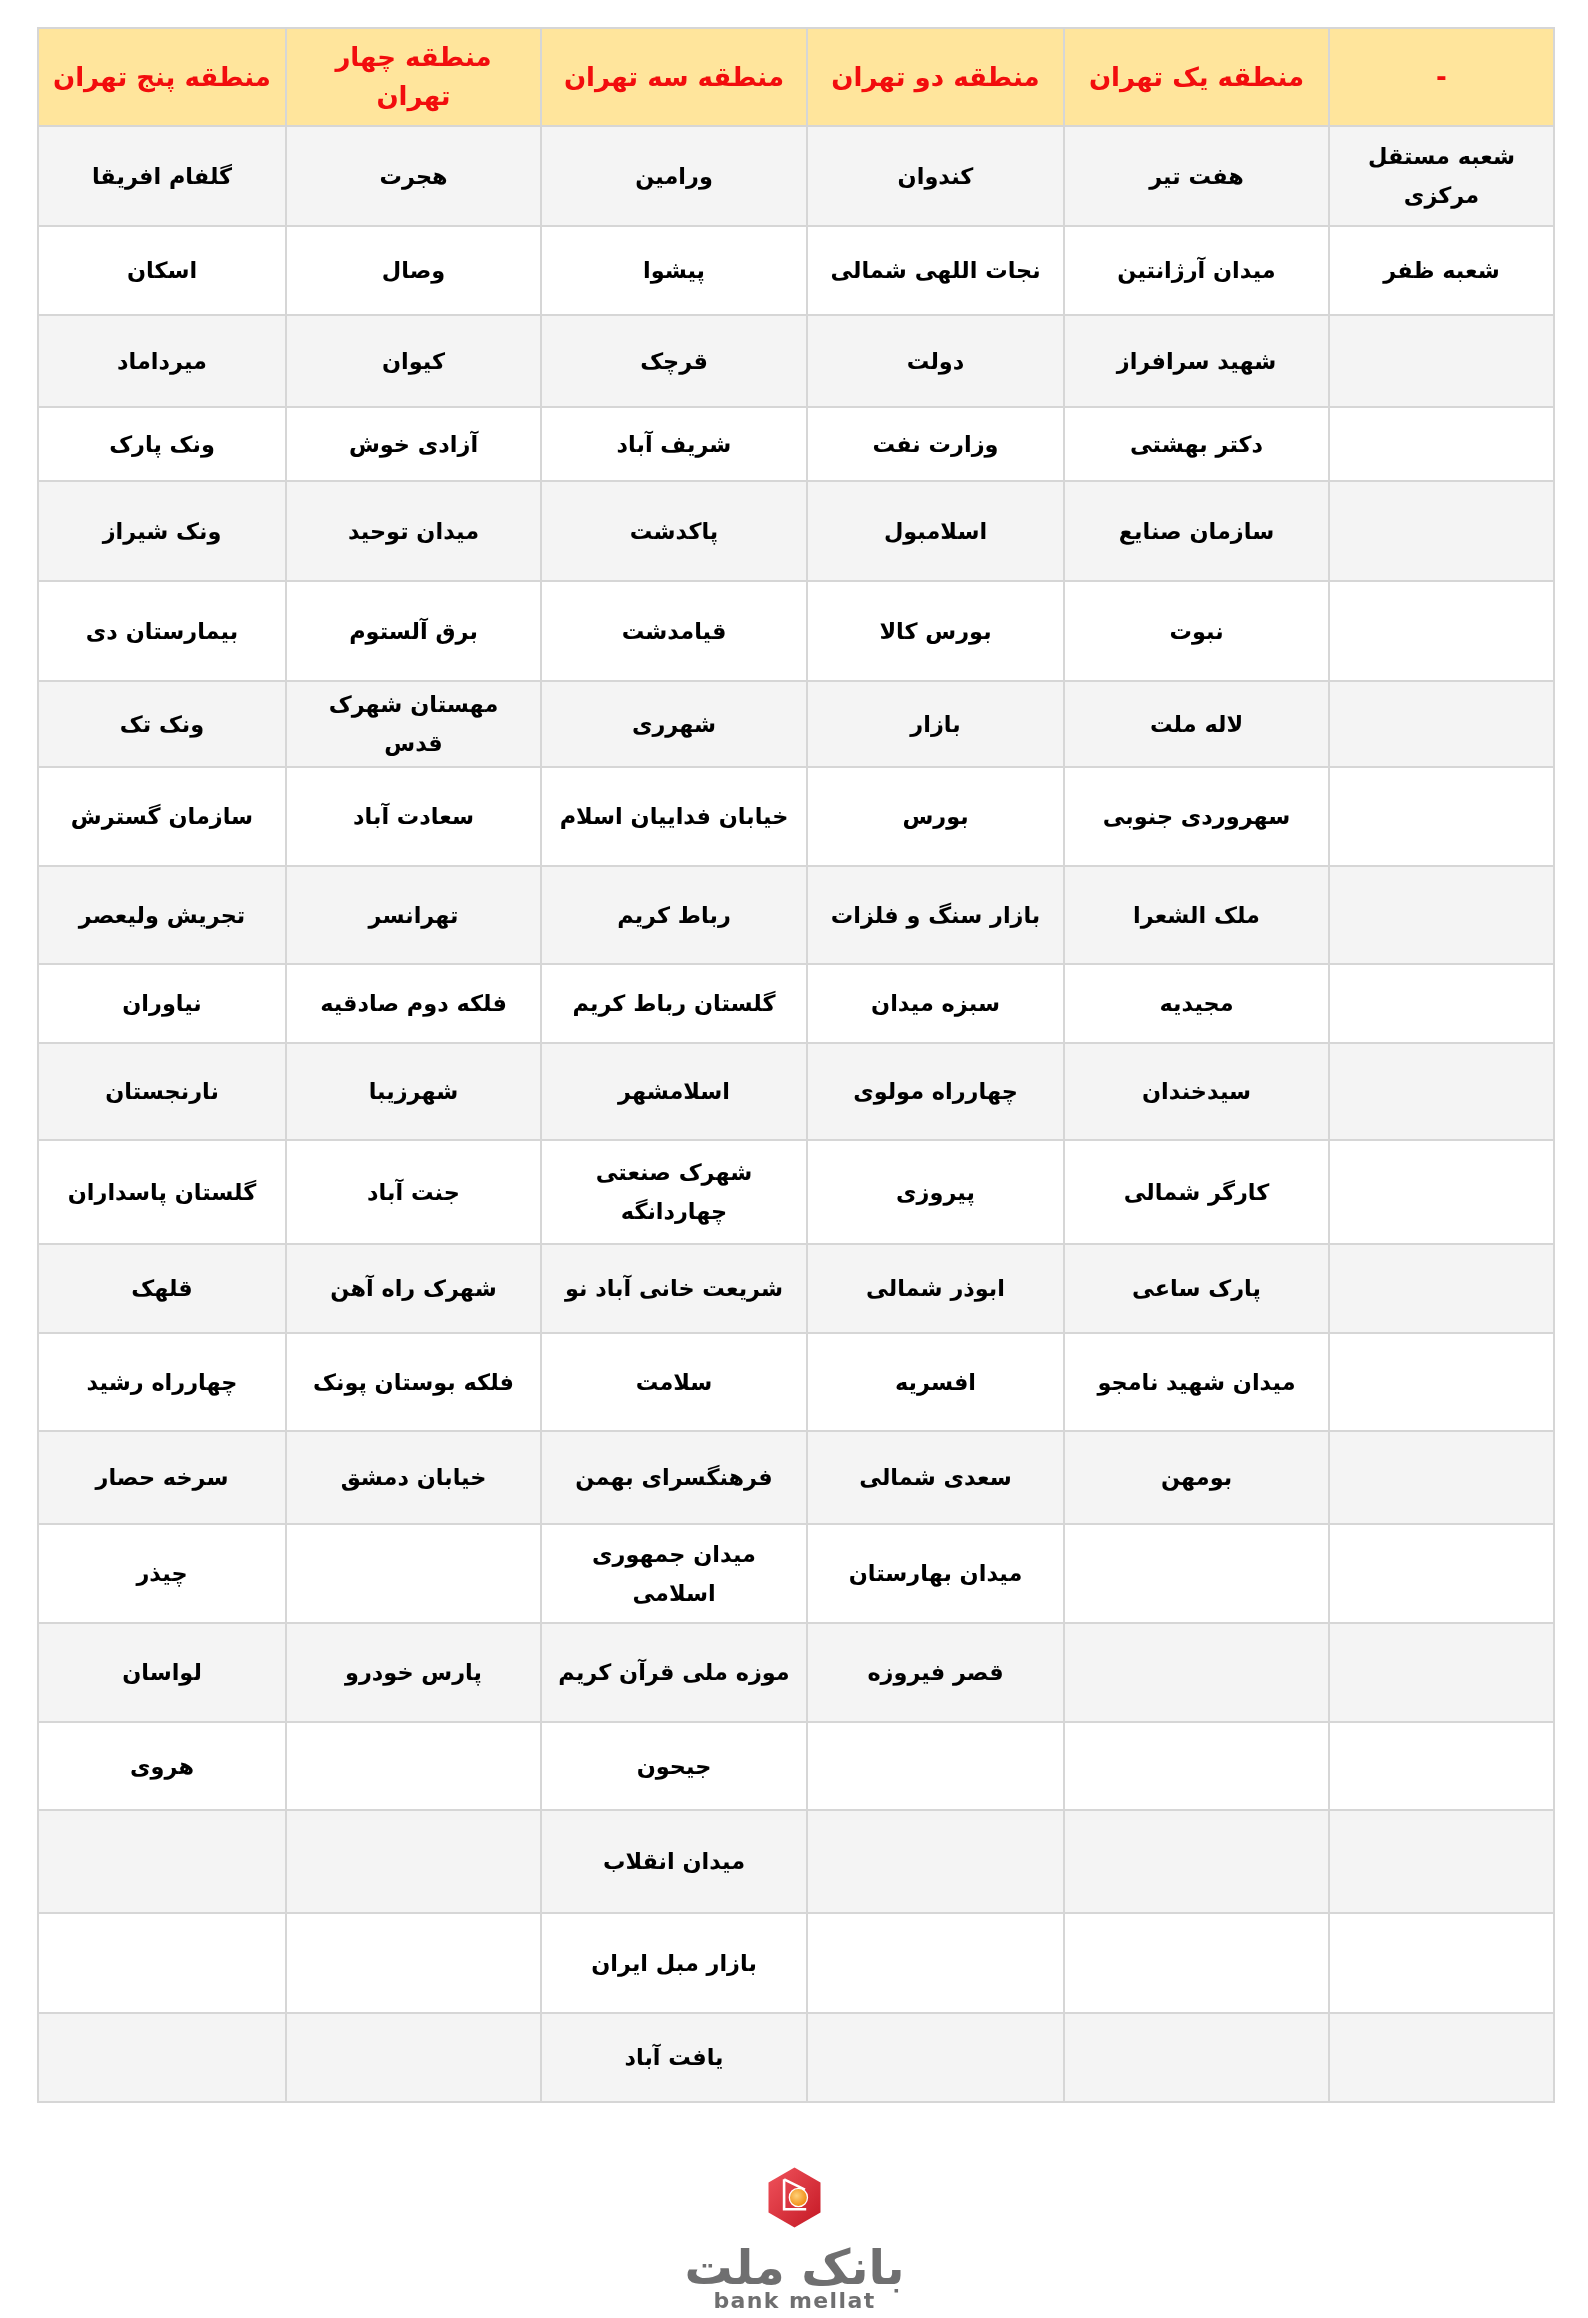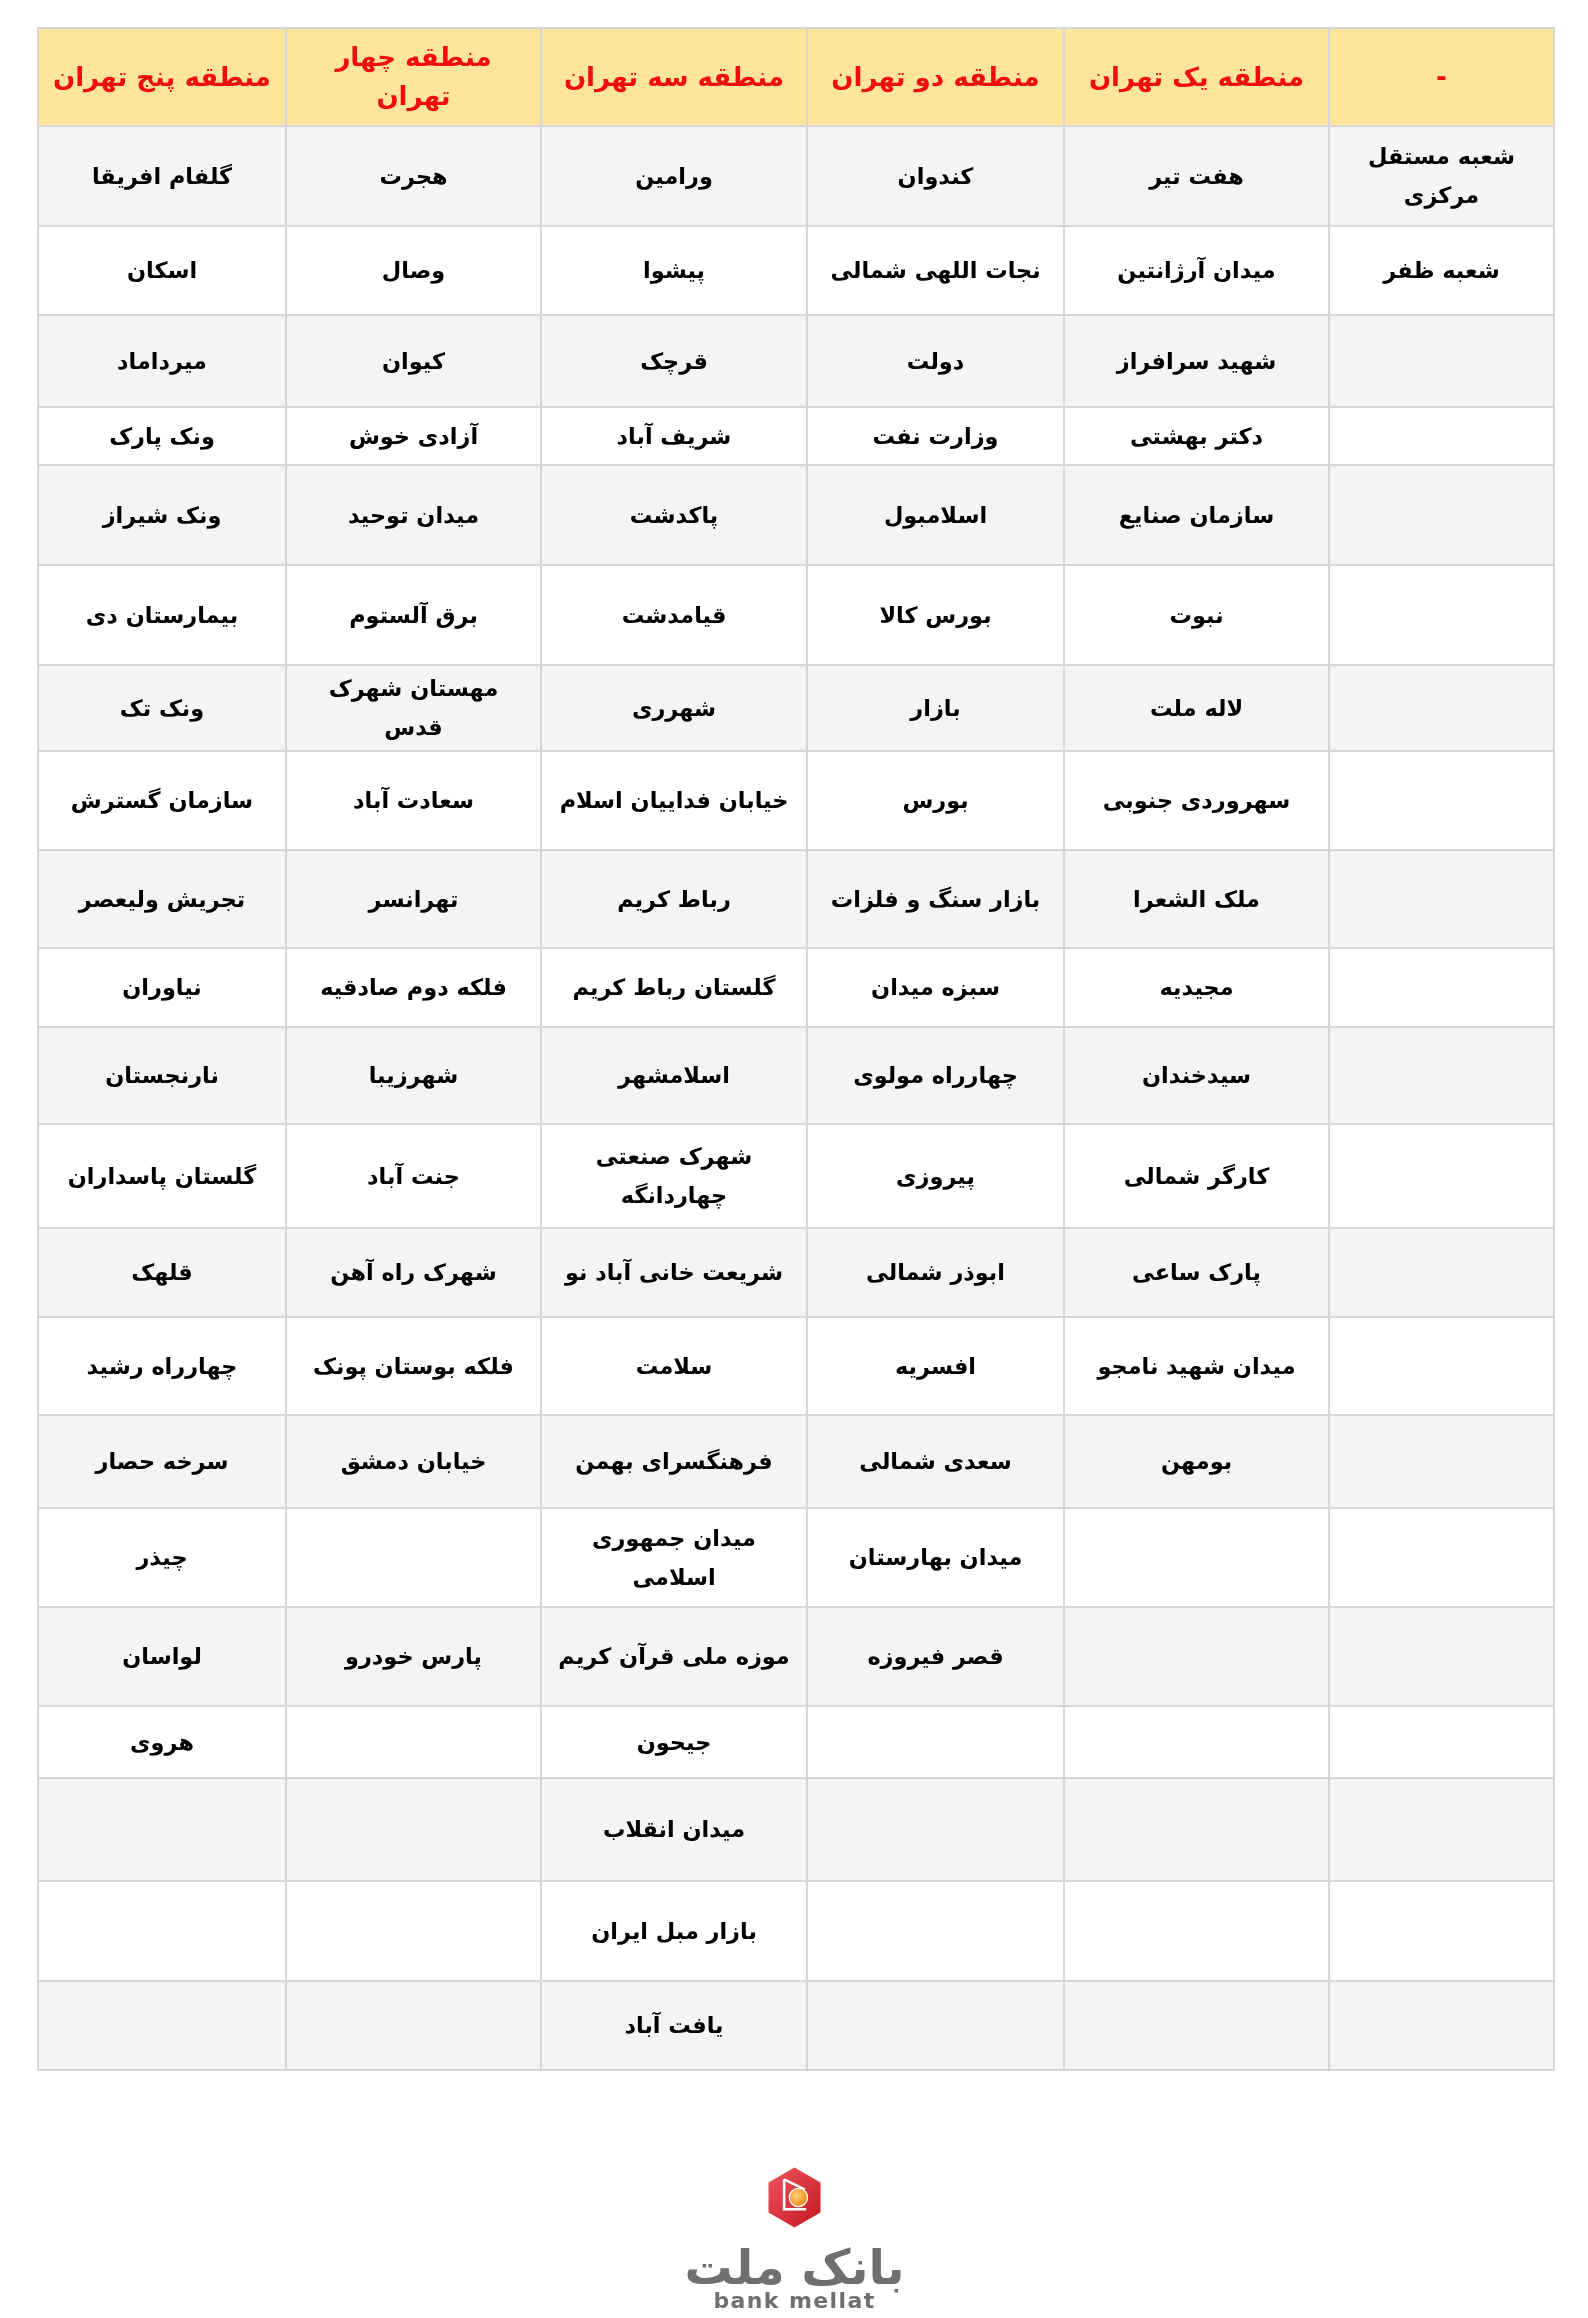--- a/index.html
+++ b/index.html
@@ -128,21 +128,21 @@
           <td>شعبه ظفر</td>
         </tr>
         <tr style="height: 92px;">
           <td>میرداماد</td>
           <td>کیوان</td>
           <td>قرچک</td>
           <td>دولت</td>
           <td>شهید سرافراز</td>
           <td></td>
         </tr>
-        <tr style="height: 58px;">
+        <tr style="height: 74px;">
           <td>ونک پارک</td>
           <td>آزادی خوش</td>
           <td>شریف آباد</td>
           <td>وزارت نفت</td>
           <td>دکتر بهشتی</td>
           <td></td>
         </tr>
         <tr style="height: 100px;">
           <td>ونک شیراز</td>
           <td>میدان توحید</td>
@@ -240,21 +240,21 @@
           <td></td>
         </tr>
         <tr style="height: 99px;">
           <td>لواسان</td>
           <td>پارس خودرو</td>
           <td>موزه ملی قرآن کریم</td>
           <td>قصر فیروزه</td>
           <td></td>
           <td></td>
         </tr>
-        <tr style="height: 72px; padding-left: 12px;">
+        <tr style="height: 88px; padding-left: 12px;">
           <td>هروی</td>
           <td></td>
           <td>جیحون</td>
           <td></td>
           <td></td>
           <td></td>
         </tr>
         <tr style="height: 103px;">
           <td></td>
           <td></td>

